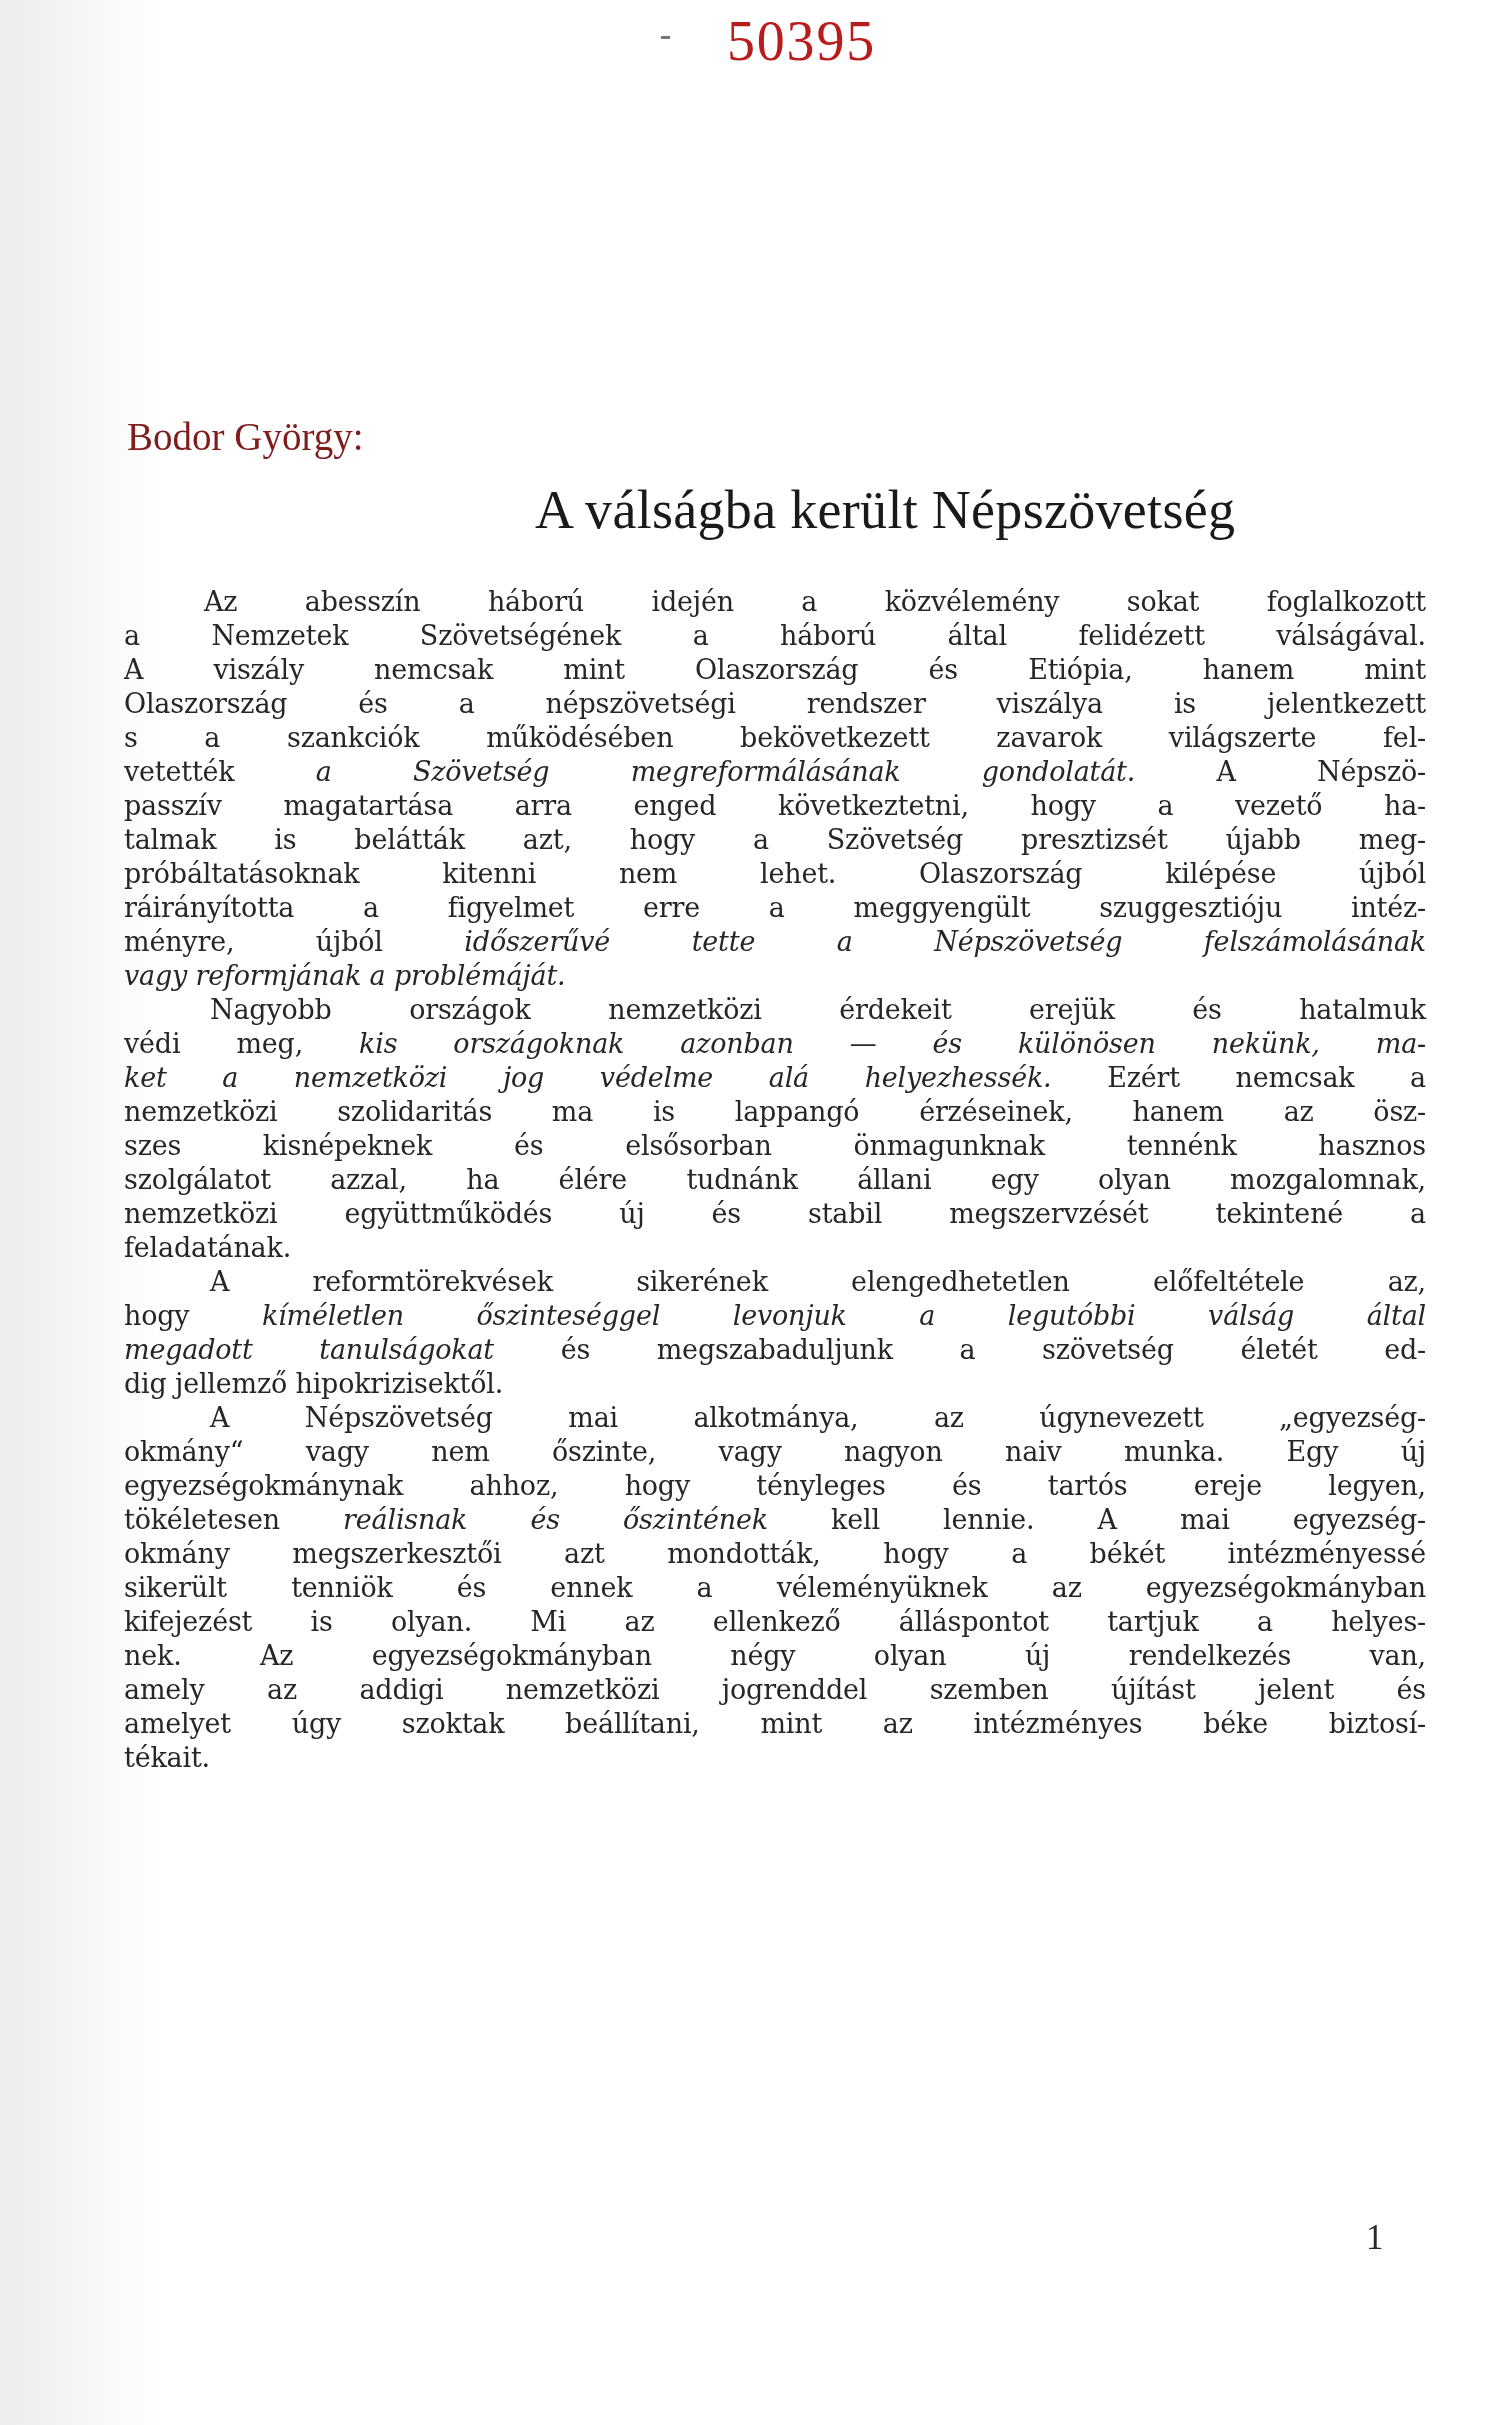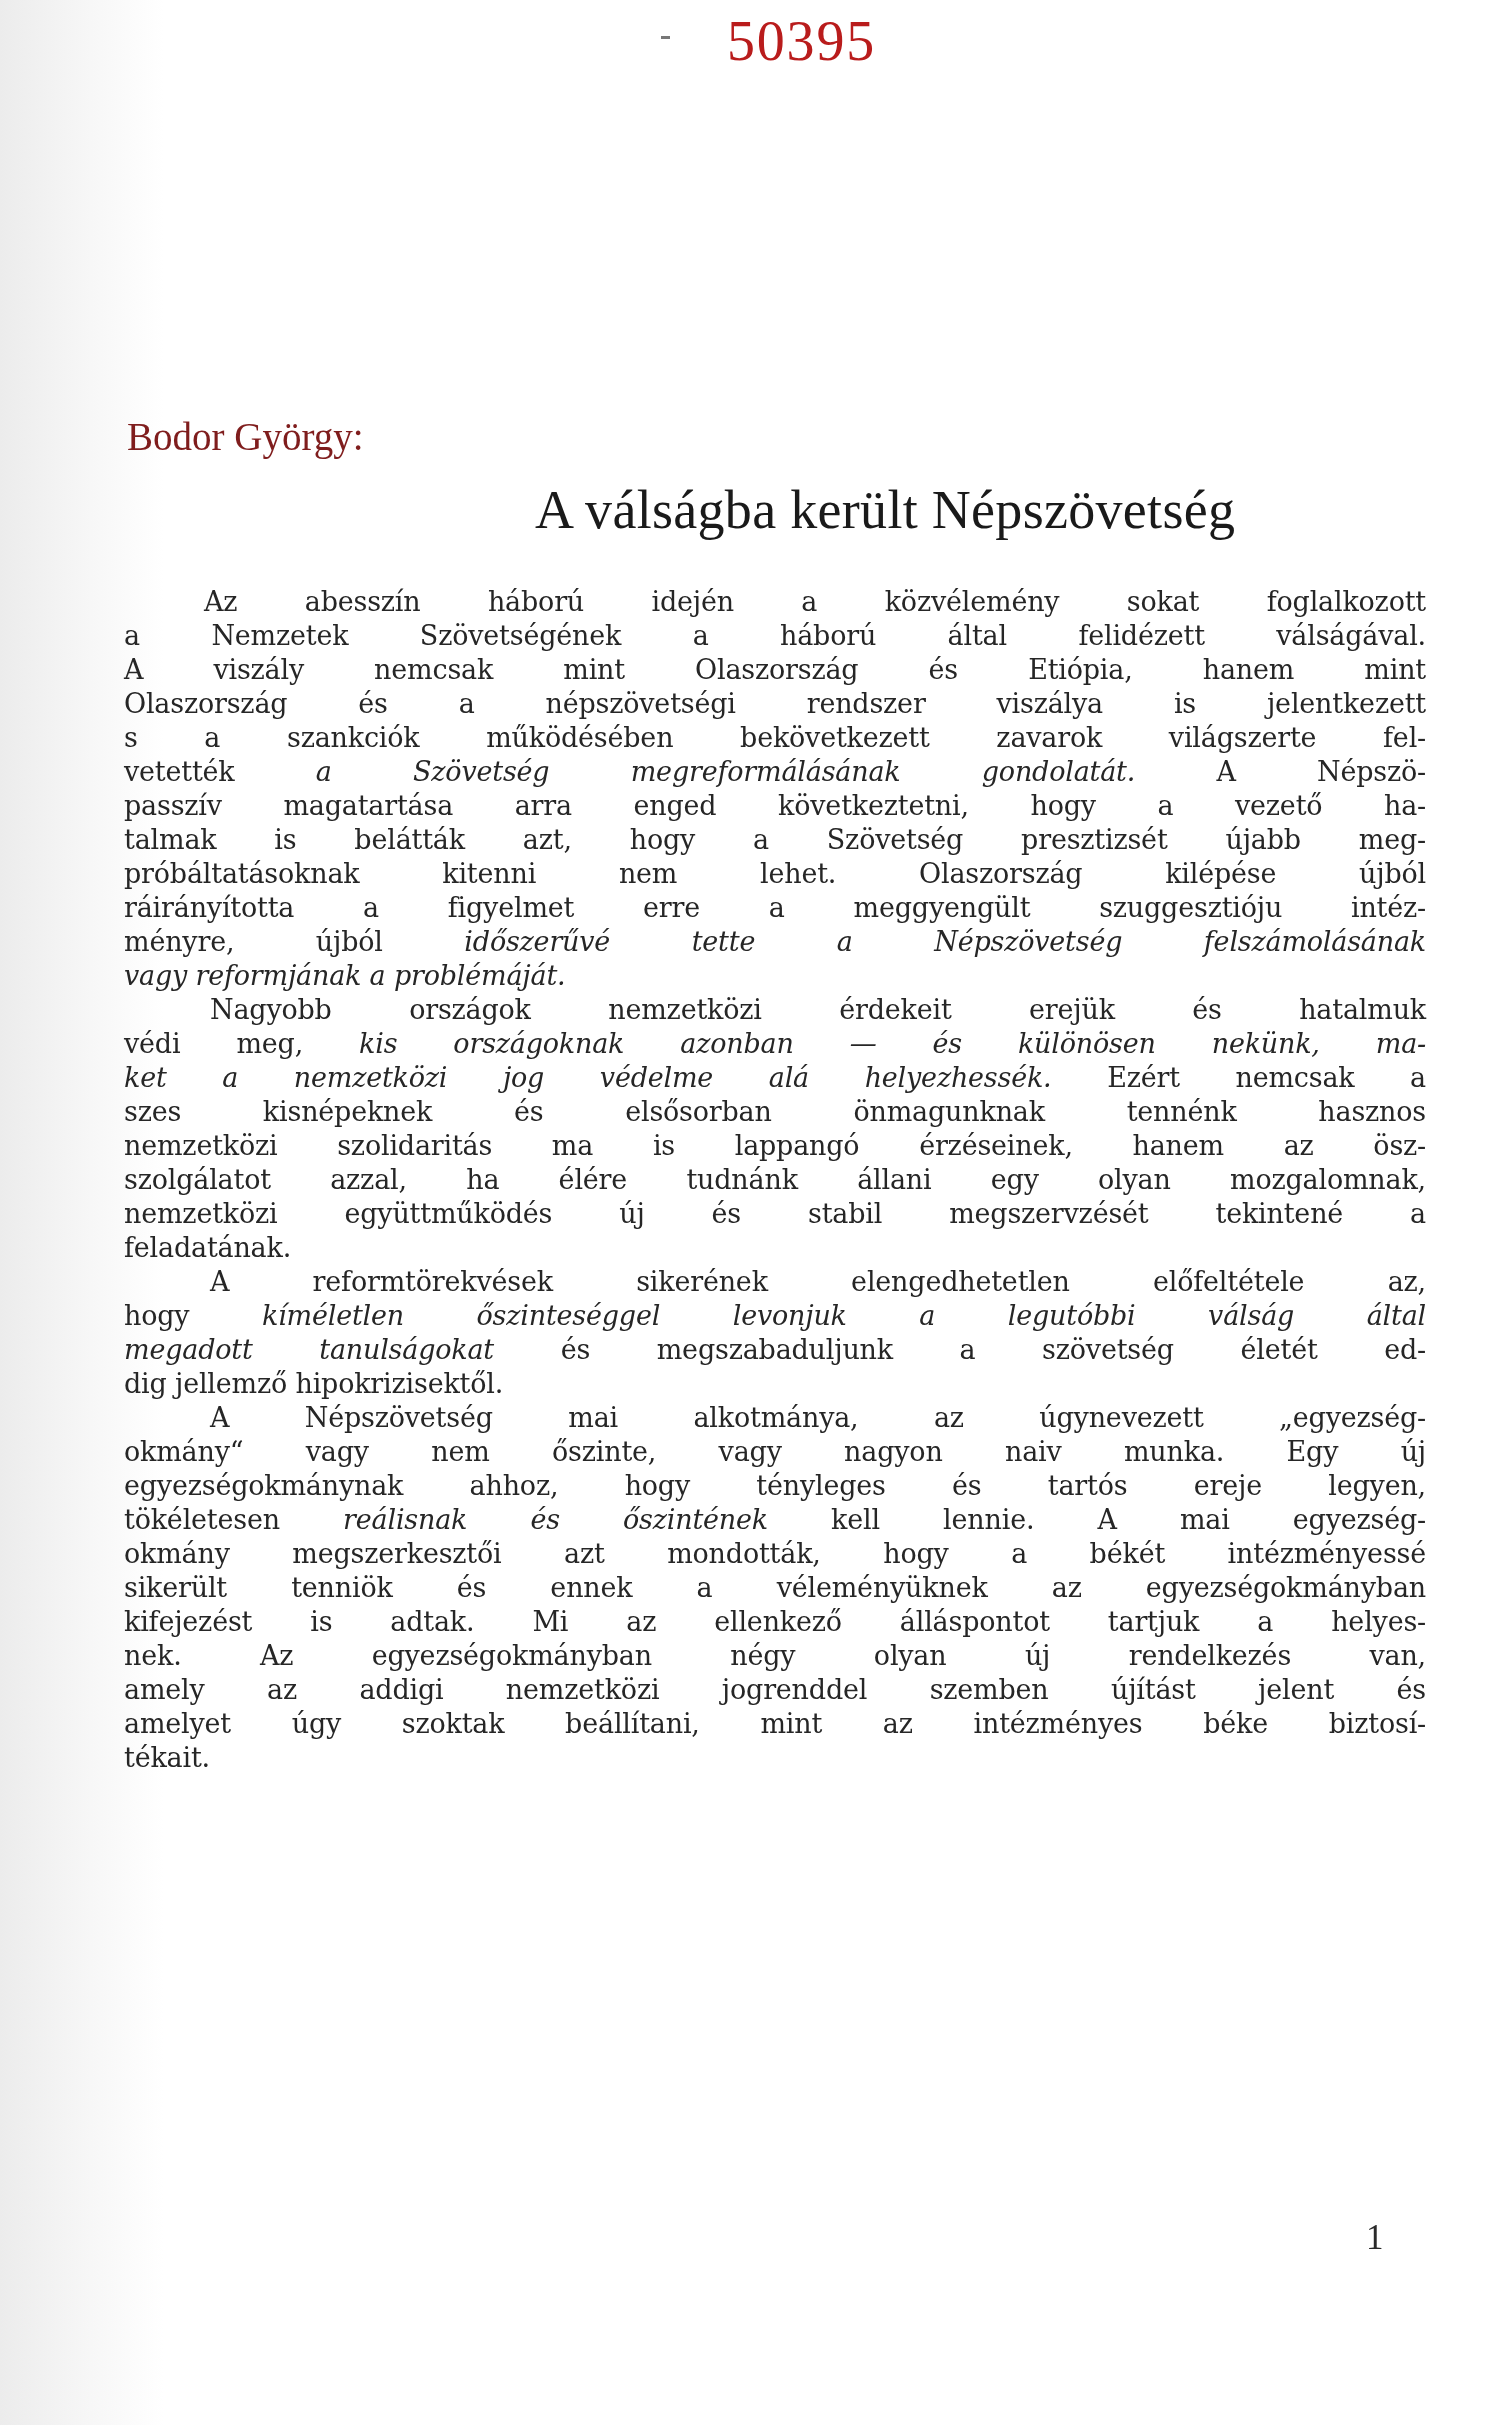--- a/index.html
+++ b/index.html
@@ -73,40 +73,40 @@
       <span class="line"><span>talmak is belátták azt, hogy a Szövetség presztizsét újabb meg-</span></span>
       <span class="line"><span>próbáltatásoknak kitenni nem lehet. Olaszország kilépése újból</span></span>
       <span class="line"><span>ráirányította a figyelmet erre a meggyengült szuggesztióju intéz-</span></span>
       <span class="line"><span>ményre, újból </span><em>időszerűvé tette a Népszövetség felszámolásának</em></span>
       <span class="line last"><em>vagy reformjának a problémáját.</em></span>
     </div>
     <div>
       <span class="line" style="padding-left: 86px;"><span>Nagyobb országok nemzetközi érdekeit erejük és hatalmuk</span></span>
       <span class="line"><span>védi meg, </span><em>kis országoknak azonban — és különösen nekünk, ma-</em></span>
       <span class="line"><em>ket a nemzetközi jog védelme alá helyezhessék.</em><span> Ezért nemcsak a</span></span>
+      <span class="line"><span>nemzetközi szolidaritás ma is lappangó érzéseinek, hanem az ösz-</span></span>
       <span class="line"><span>szes kisnépeknek és elsősorban önmagunknak tennénk hasznos</span></span>
-      <span class="line"><span>nemzetközi szolidaritás ma is lappangó érzéseinek, hanem az ösz-</span></span>
       <span class="line"><span>szolgálatot azzal, ha élére tudnánk állani egy olyan mozgalomnak,</span></span>
       <span class="line"><span>nemzetközi együttműködés új és stabil megszervzését tekintené a</span></span>
       <span class="line last"><span>feladatának.</span></span>
     </div>
     <div>
       <span class="line" style="padding-left: 86px;"><span>A reformtörekvések sikerének elengedhetetlen előfeltétele az,</span></span>
       <span class="line"><span>hogy </span><em>kíméletlen őszinteséggel levonjuk a legutóbbi válság által</em></span>
       <span class="line"><em>megadott tanulságokat</em><span> és megszabaduljunk a szövetség életét ed-</span></span>
       <span class="line last"><span>dig jellemző hipokrizisektől.</span></span>
     </div>
     <div>
       <span class="line" style="padding-left: 86px;"><span>A Népszövetség mai alkotmánya, az úgynevezett „egyezség-</span></span>
       <span class="line"><span>okmány“ vagy nem őszinte, vagy nagyon naiv munka. Egy új</span></span>
       <span class="line"><span>egyezségokmánynak ahhoz, hogy tényleges és tartós ereje legyen,</span></span>
       <span class="line"><span>tökéletesen </span><em>reálisnak és őszintének</em><span> kell lennie. A mai egyezség-</span></span>
       <span class="line"><span>okmány megszerkesztői azt mondották, hogy a békét intézményessé</span></span>
       <span class="line"><span>sikerült tenniök és ennek a véleményüknek az egyezségokmányban</span></span>
-      <span class="line"><span>kifejezést is adtak. Mi az ellenkező álláspontot tartjuk a helyes-</span></span>
+      <span class="line"><span>kifejezést is olyan. Mi az ellenkező álláspontot tartjuk a helyes-</span></span>
       <span class="line"><span>nek. Az egyezségokmányban négy olyan új rendelkezés van,</span></span>
       <span class="line"><span>amely az addigi nemzetközi jogrenddel szemben újítást jelent és</span></span>
       <span class="line"><span>amelyet úgy szoktak beállítani, mint az intézményes béke biztosí-</span></span>
       <span class="line last"><span>tékait.</span></span>
     </div>
   </div>
 
 <div class="page-number">1</div>
 
 

